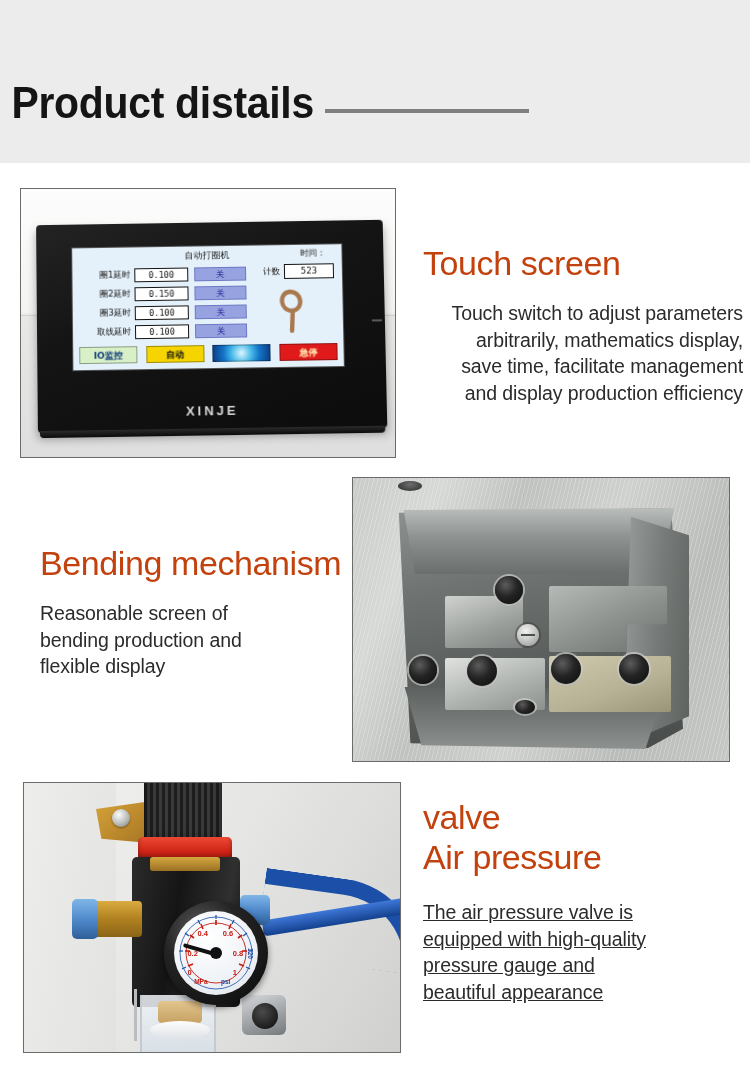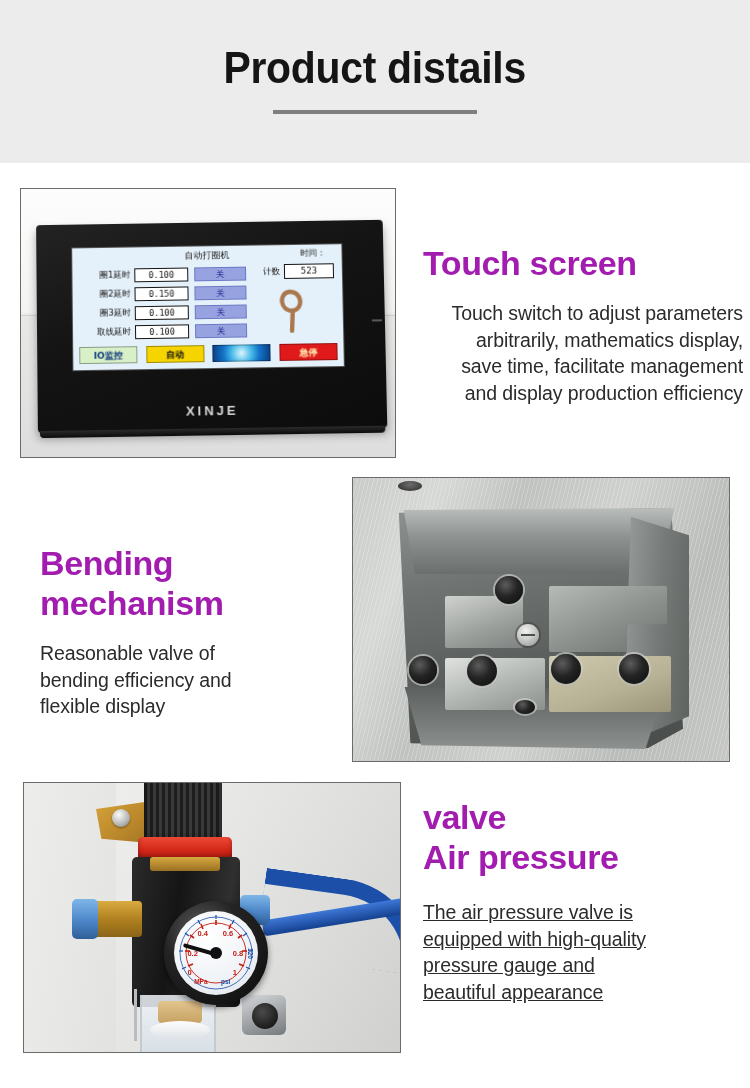--- a/index.html
+++ b/index.html
@@ -4,35 +4,35 @@
 <style>
   html,body{margin:0;padding:0;}
   body{
     width:750px;height:1088px;background:#ffffff;
     font-family:"Liberation Sans","DejaVu Sans",sans-serif;
     overflow:hidden;position:relative;
   }
   
   .header{
     width:750px;height:163px;background:#ececec;
-    display:flex;flex-direction:column;align-items:center;justify-content:flex-start;
+    display:flex;align-items:center;justify-content:flex-start;
     box-sizing:border-box;padding-top:42px;
   }
   .header-title{
     font-size:44px;font-weight:bold;color:#151515;letter-spacing:-0.3px;
     line-height:52px;font-stretch:condensed;transform:scaleX(0.93);
   }
   .header-rule{width:204px;height:4px;background:#7f7f7f;margin-top:16px;}
   .photo{
     position:absolute;border:1px solid #6b6b6b;box-sizing:border-box;
     overflow:hidden;background:#e3e3e3;
   }
   .txt-block{position:absolute;}
   .head{
-    font-size:34px;font-weight:bold;color:#a21caf;line-height:40px;
+    font-size:34px;font-weight:normal;color:#c2410c;line-height:40px;
     letter-spacing:-0.4px;
   }
   .body-txt{
     font-size:19.5px;color:#2b2b2b;line-height:26.5px;letter-spacing:-0.1px;
   }
   .body-txt div{white-space:nowrap;}
 
   
   #photo1{left:20px;top:188px;width:376px;height:270px;}
   .hmi-bg{position:absolute;inset:0;background:
@@ -272,22 +272,22 @@
   <div class="bolt" style="left:56px;top:178px;width:28px;height:28px;"></div>
   <div class="bolt" style="left:114px;top:178px;width:30px;height:30px;"></div>
   <div class="bolt" style="left:198px;top:176px;width:30px;height:30px;"></div>
   <div class="bolt" style="left:266px;top:176px;width:30px;height:30px;"></div>
   <div class="bolt" style="left:162px;top:222px;width:20px;height:14px;"></div>
 </div>
 
 <div class="txt-block" style="left:40px;top:543px;width:310px;">
   <div class="head">Bending mechanism</div>
   <div class="body-txt" style="margin-top:17px;">
-    <div>Reasonable valve of</div>
-    <div>bending efficiency and</div>
+    <div>Reasonable screen of</div>
+    <div>bending production and</div>
     <div>flexible display</div>
   </div>
 </div>
 
 <div class="photo" id="photo3">
   <div class="valve-bg"></div>
   <div class="valve-wall"></div>
   <div class="blue-tube"></div>
   <div class="blue-tube2"></div>
   <div class="brass-plate"></div>

